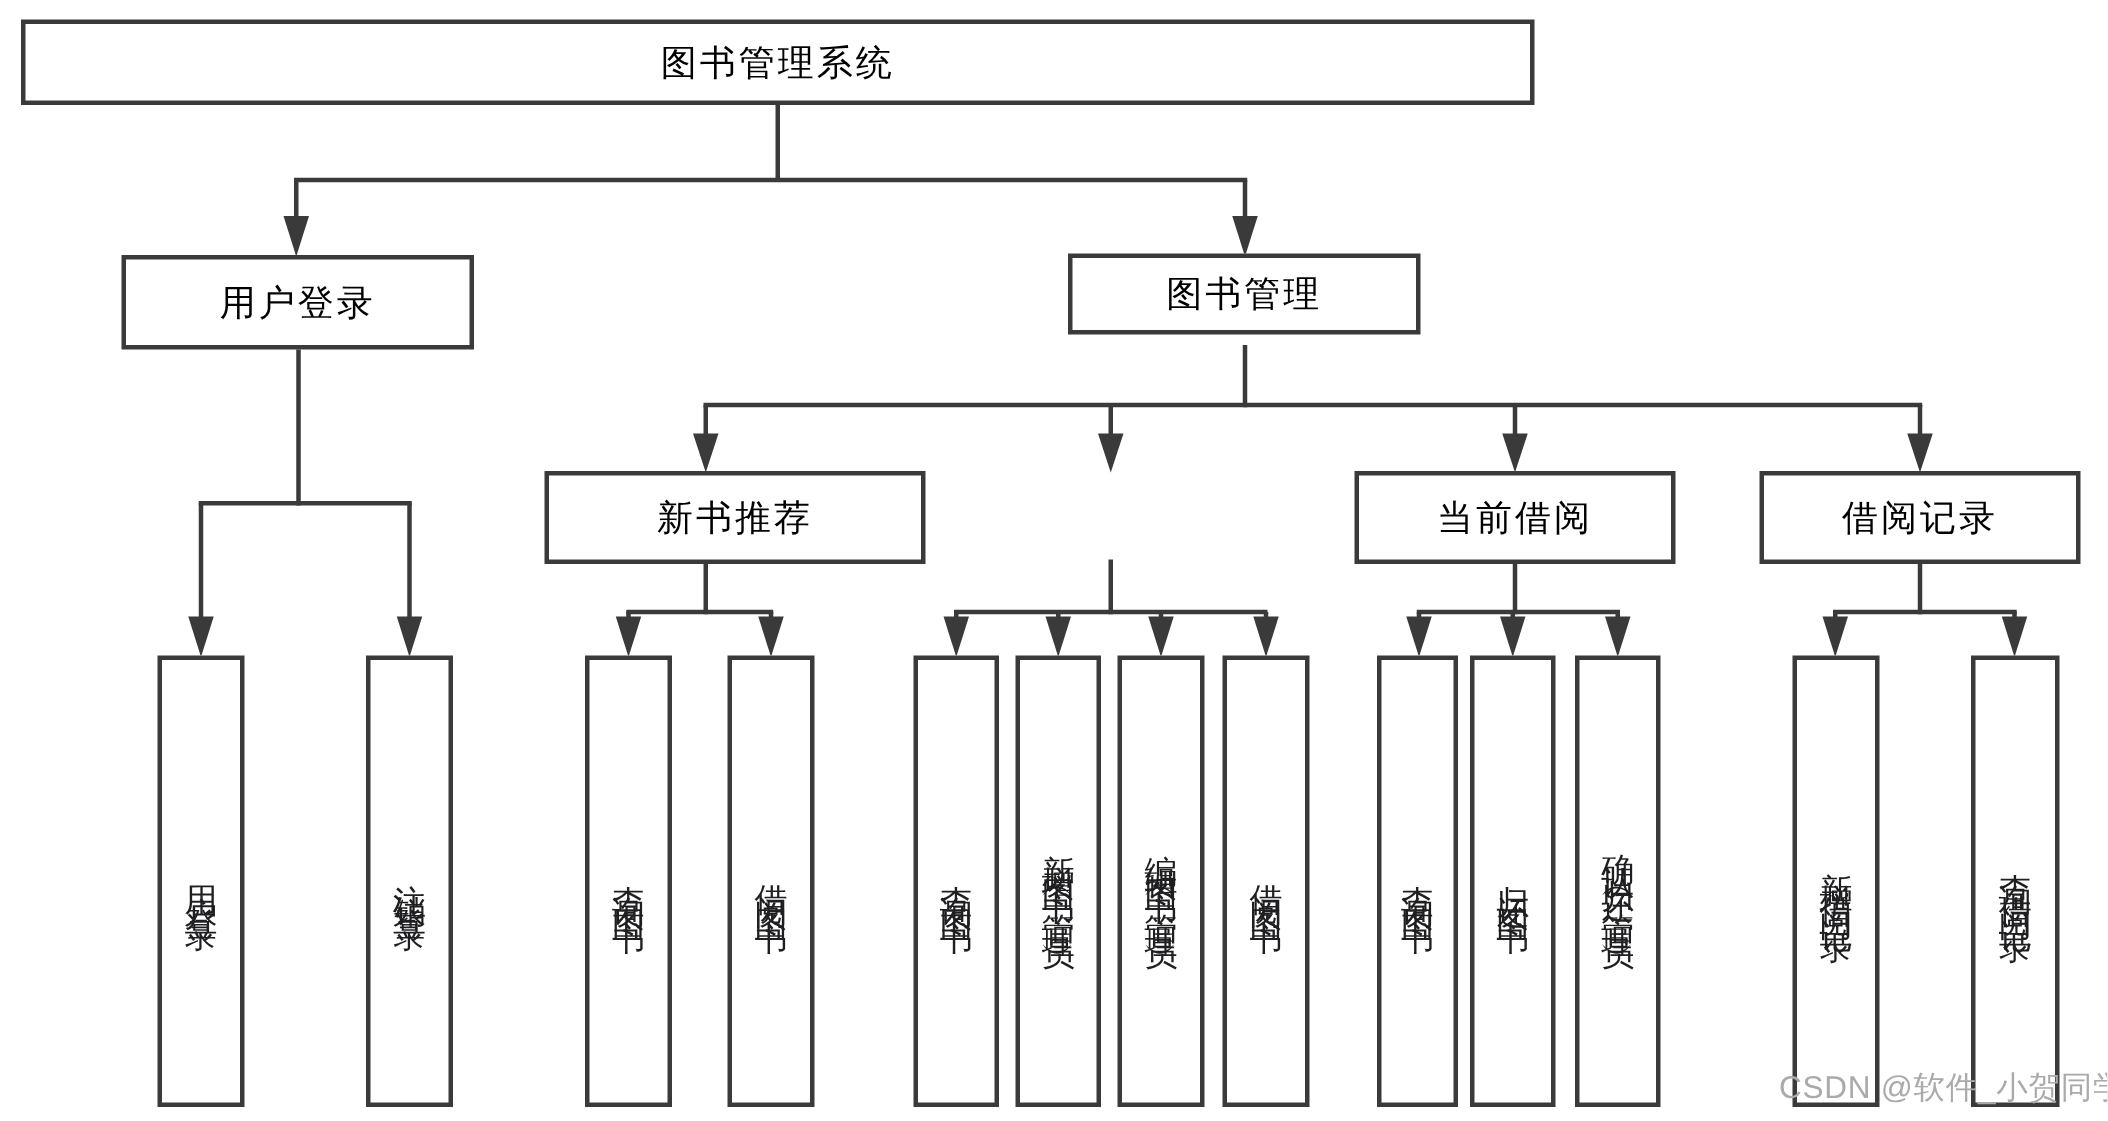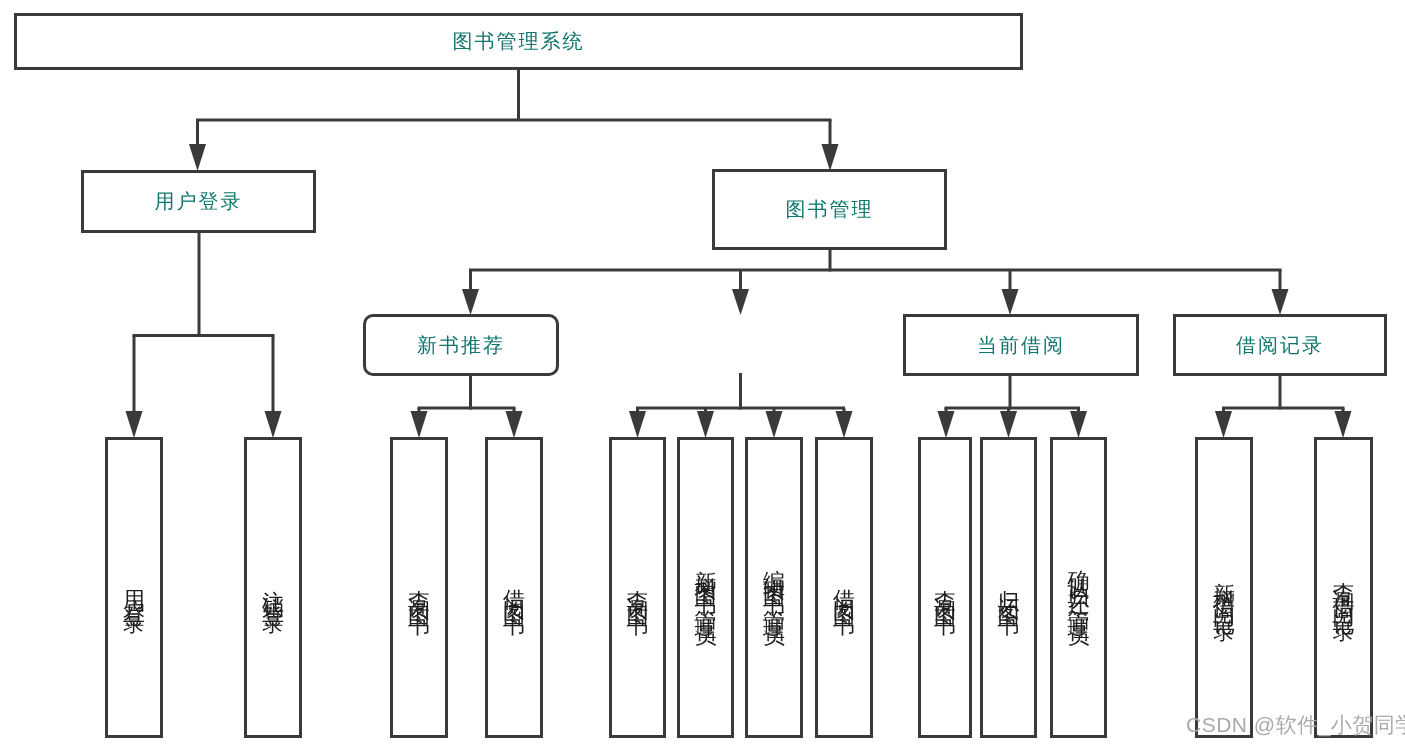--- a/index.html
+++ b/index.html
@@ -17,40 +17,40 @@
     position: absolute;
     box-sizing: border-box;
     border: 3px solid #3a3a3a;
     background: #ffffff;
     display: flex;
     align-items: center;
     justify-content: center;
     z-index: 2;
   }
   .h-label {
-    font-size: 20px;
+    font-size: 24px;
     letter-spacing: 2px;
     white-space: nowrap;
-    color: #0f766e;
+    color: #000000;
   }
   .leaf span {
     writing-mode: vertical-lr;
     text-orientation: upright;
     font-size: 22px;
     letter-spacing: 8px;
     line-height: 1;
     color: #1f1f22;
   }
   
   .n-root   { left: 14px;  top: 13px;  width: 1009px; height: 57px; }
   .n-l2a    { left: 81px;  top: 170px; width: 235px;  height: 63px; }
-  .n-l2b    { left: 712px; top: 169px; width: 235px;  height: 81px; text-align: center; }
-  .n-l3a    { left: 363px; top: 314px; width: 196px;  height: 62px; border-radius: 10px; }
+  .n-l2b    { left: 712px; top: 169px; width: 235px;  height: 54px; text-align: center; }
+  .n-l3a    { left: 363px; top: 314px; width: 254px;  height: 62px; }
   .n-l3b    { left: 633px; top: 314px; width: 215px;  height: 62px; }
-  .n-l3c    { left: 903px; top: 314px; width: 236px;  height: 62px; }
+  .n-l3c    { left: 903px; top: 314px; width: 214px;  height: 62px; }
   .n-l3d    { left: 1173px;top: 314px; width: 214px;  height: 62px; }
   .leaf     { top: 437px; height: 301px; }
   .n-u1     { left: 105px;  width: 58px; }
   .n-u2     { left: 244px;  width: 58px; }
   .n-a1     { left: 390px;  width: 58px; }
   .n-a2     { left: 485px;  width: 58px; }
   .n-b1     { left: 609px;  width: 57px; }
   .n-b2     { left: 677px;  width: 57px; }
   .n-b3     { left: 745px;  width: 58px; }
   .n-b4     { left: 815px;  width: 58px; }

